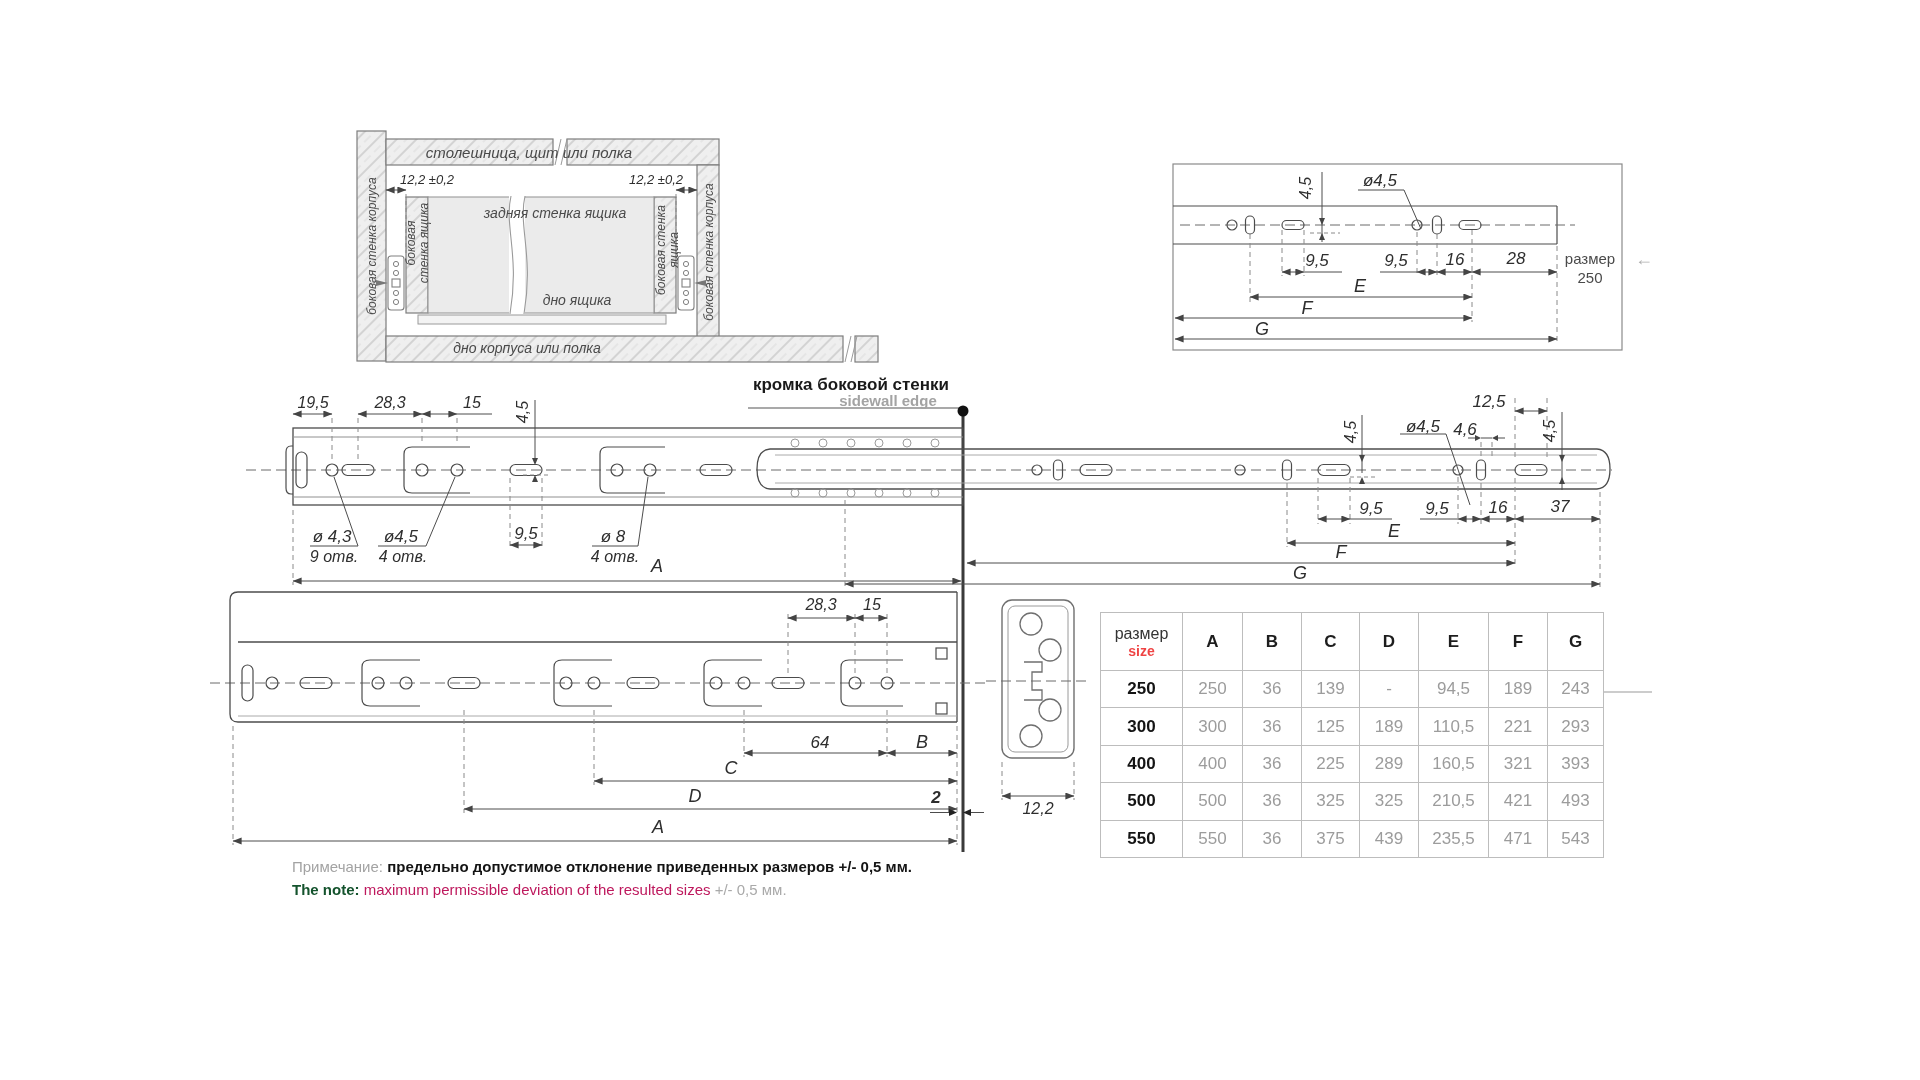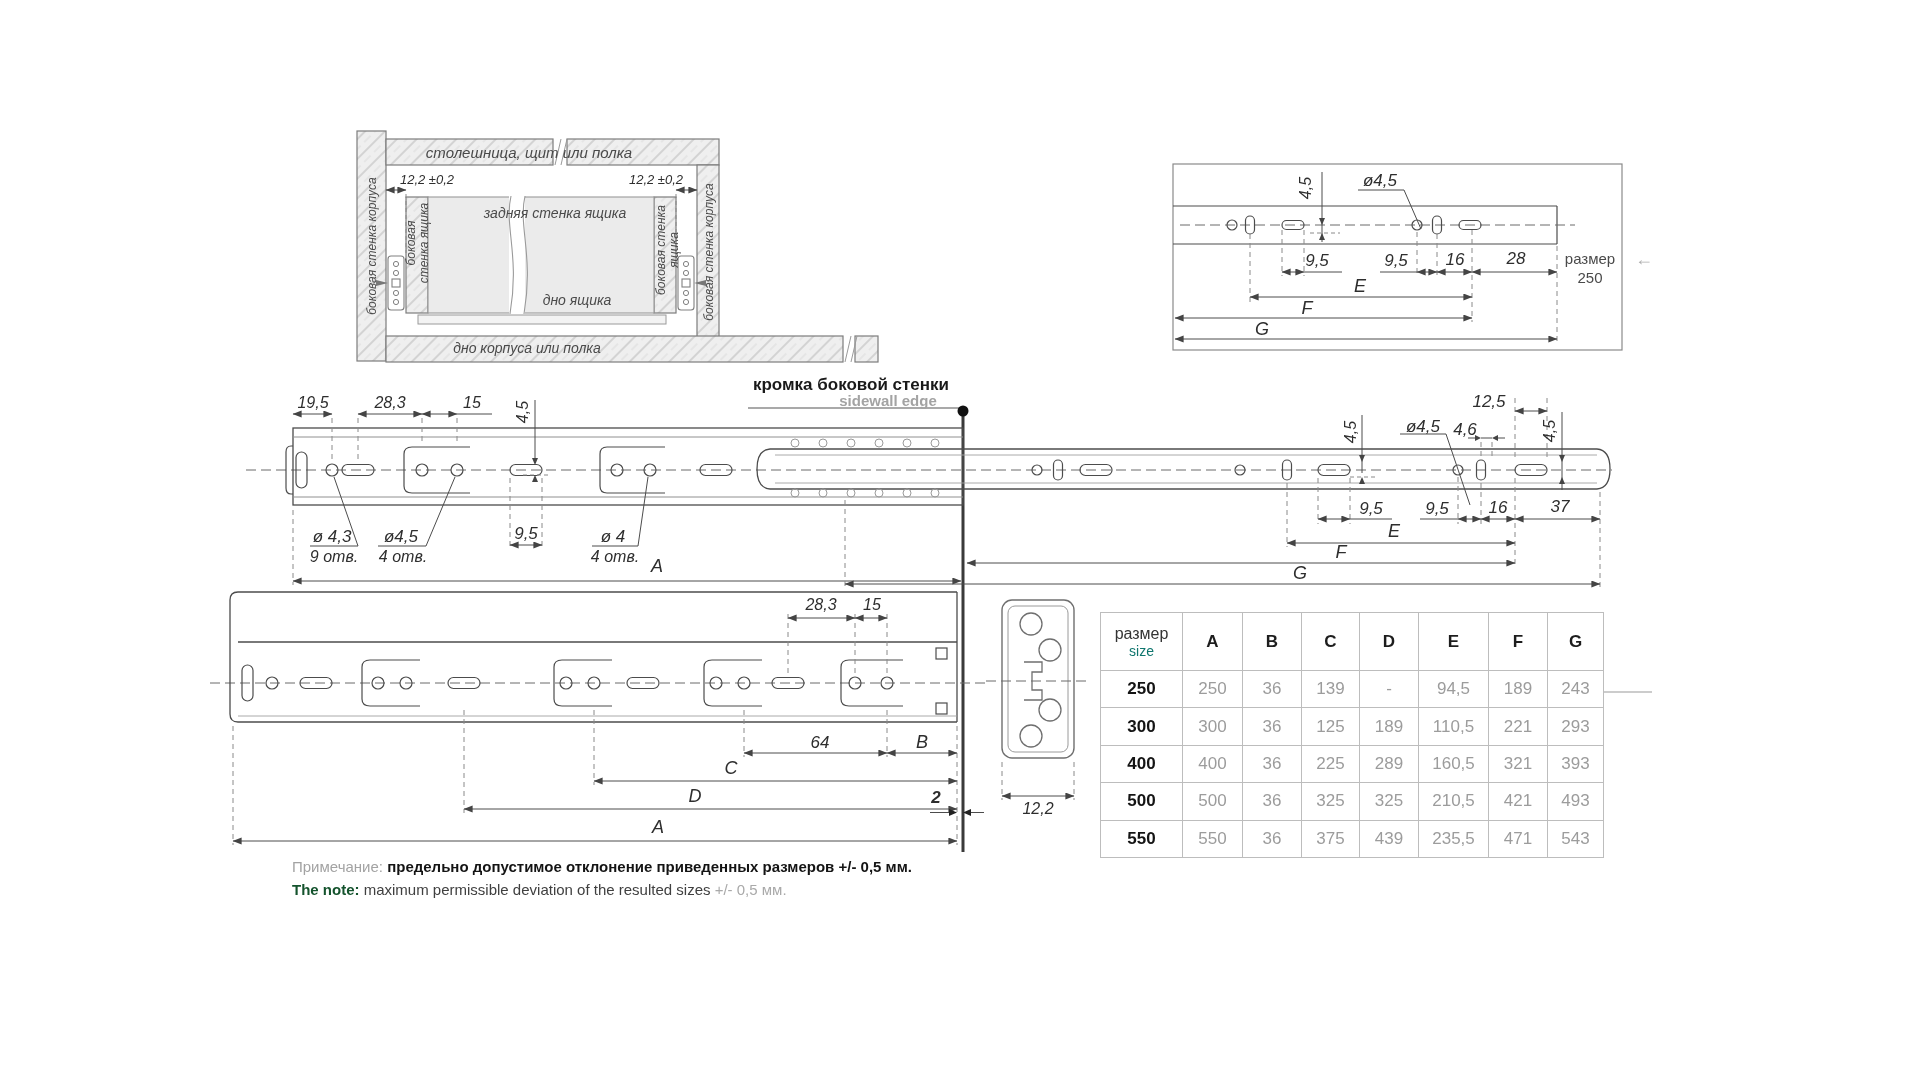--- a/index.html
+++ b/index.html
@@ -15,21 +15,21 @@
   .b{font-weight:700;}
   .gray{color:#a3a3a3;}
   .mid{color:#4a4a4a;}
   
   #spec-table{position:absolute;left:1100px;top:612px;border-collapse:collapse;table-layout:fixed;}
   #spec-table td,#spec-table th{border:1px solid #bdbdbd;text-align:center;vertical-align:middle;padding:0;}
   #spec-table thead tr{height:58px;}
   #spec-table tbody tr{height:37.4px;}
   #spec-table th{font-weight:700;font-size:17px;color:#1d1d1d;}
   .size-ru{font-size:16px;color:#333;font-weight:400;}
-  .size-en{font-size:14px;color:#0f766e;font-weight:400;}
+  .size-en{font-size:14px;color:#ef4444;font-weight:700;}
   td.c-size{color:#141414;font-weight:700;font-size:17px;}
   td.c-val{color:#9c9c9c;font-size:17px;}
   
   #note{position:absolute;left:292px;top:855px;font-size:15px;line-height:1.55;}
   #note .row{white-space:nowrap;}
 </style>
 </head>
 <body>
 
 <div id="stage">
@@ -388,21 +388,21 @@
 
 <span class="lbl it" style="left:313px;top:403px">19,5</span>
 <span class="lbl it" style="left:390px;top:403px">28,3</span>
 <span class="lbl it" style="left:472px;top:403px">15</span>
 <span class="lbl it rot" style="left:523px;top:412px">4,5</span>
 <span class="lbl it s17" style="left:332px;top:536px">ø 4,3</span>
 <span class="lbl it" style="left:334px;top:557px">9 отв.</span>
 <span class="lbl it s17" style="left:401px;top:536px">ø4,5</span>
 <span class="lbl it" style="left:403px;top:557px">4 отв.</span>
 <span class="lbl it s17" style="left:526px;top:533px">9,5</span>
-<span class="lbl it s17" style="left:613px;top:536px">ø 4</span>
+<span class="lbl it s17" style="left:613px;top:536px">ø 8</span>
 <span class="lbl it" style="left:615px;top:557px">4 отв.</span>
 <span class="lbl it s18" style="left:657px;top:566px">A</span>
 <span class="lbl it rot" style="left:1351px;top:432px">4,5</span>
 <span class="lbl it s17" style="left:1423px;top:426px">ø4,5</span>
 <span class="lbl it s17" style="left:1489px;top:401px">12,5</span>
 <span class="lbl it s17" style="left:1465px;top:429px">4,6</span>
 <span class="lbl it rot" style="left:1550px;top:431px">4,5</span>
 <span class="lbl it s17" style="left:1371px;top:508px">9,5</span>
 <span class="lbl it s17" style="left:1437px;top:508px">9,5</span>
 <span class="lbl it s17" style="left:1498px;top:507px">16</span>
@@ -502,18 +502,18 @@
 </table>
 
 <div id="note">
   <div class="row">
     <span class="gray">Примечание:</span>
     <span class="b" style="color:#141414">предельно допустимое отклонение приведенных размеров</span>
     <span class="b" style="color:#141414">+/- 0,5 мм.</span>
   </div>
   <div class="row">
     <span class="b" style="color:#14532d">The note:</span>
-    <span style="color:#404040">maximum permissible deviation of the resulted sizes</span>
+    <span style="color:#be185d">maximum permissible deviation of the resulted sizes</span>
     <span style="color:#a9a9a9">+/- 0,5 мм.</span>
   </div>
 </div>
 
 </div>
 
 </body></html>

